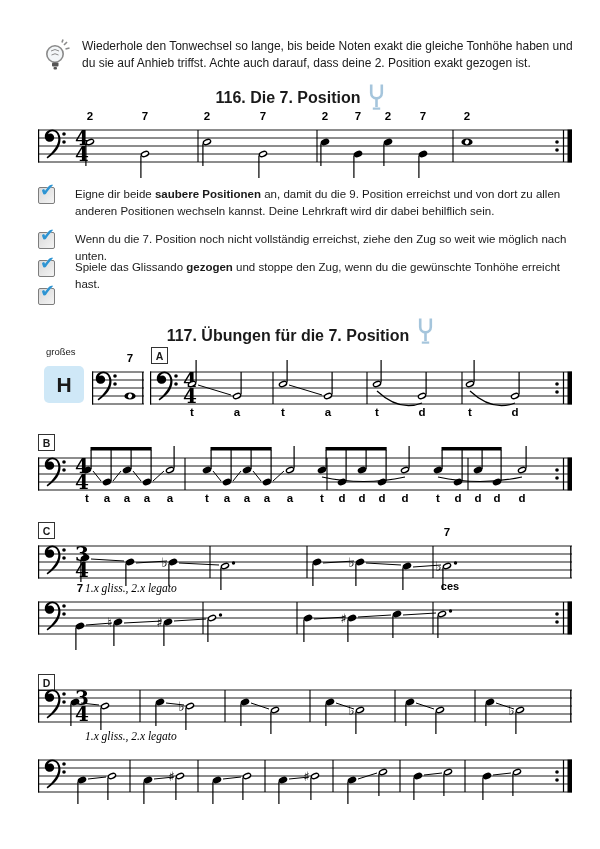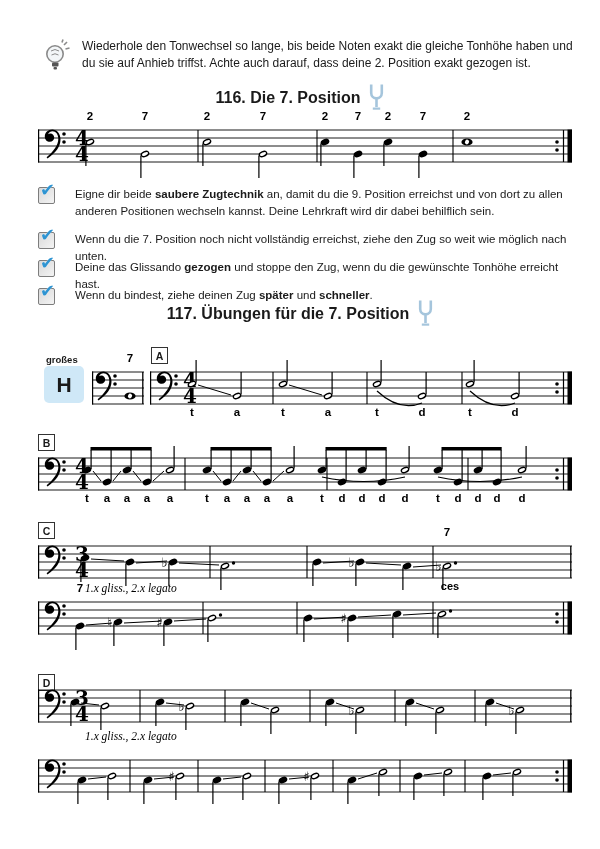--- a/index.html
+++ b/index.html
@@ -11,21 +11,21 @@
   .heading .ht{font-size:16px;font-weight:bold;}
   .check-row{left:38px;width:540px;display:flex;gap:20px;align-items:flex-start;}
   .check-text{font-size:11.5px;line-height:1.45;width:494px;}
   .bold{font-weight:bold;}
   .cb{position:relative;width:15px;height:15px;flex:0 0 15px;margin-top:1px;
       background:linear-gradient(135deg,#d8d8d8,#f4f4f4);border:1.5px solid #7d7d7d;border-radius:2px;}
   .cb .mark{position:absolute;left:1px;top:-9px;font-size:18px;color:#2e94d2;font-style:normal;
             text-shadow:0 0 1px #fff;}
   .letterbox{width:15px;height:15px;border:1.2px solid #333;display:flex;align-items:center;
              justify-content:center;font-size:10.5px;font-weight:bold;background:#fff;}
-  .grosses{left:46px;top:354px;font-size:9.5px;font-weight:bold;}
+  .grosses{left:46px;top:346px;font-size:9.5px;font-weight:normal;}
   .hbox{left:44px;top:366px;width:40px;height:37px;background:#cfe8f7;border-radius:5px;
         display:flex;align-items:center;justify-content:center;font-size:21px;font-weight:bold;}
   .pagenum{left:530px;top:850px;width:40px;text-align:right;font-size:11.5px;}
   .stave{position:absolute;}
   svg{display:block;overflow:visible;}
 </style>
 </head>
 <body>
 
 <span class="abs" style="left:42px;top:38px;">
@@ -53,42 +53,41 @@
         <line x1="3.8" y1="24.6" x2="11.2" y2="24.6" stroke-width="2.2"></line>
       </g>
     </svg>
   </span>
 </div>
 
 <div class="abs check-row" style="top:186px;">
   <span class="cb">
       <i class="mark">✔</i>
     </span>
-  <div class="check-text"><span>Eigne dir beide </span><span class="bold">saubere Zugtechnik</span><span> an, damit du die 9. Position erreichst und von dort zu allen anderen Positionen wechseln kannst. Deine Lehrkraft wird dir dabei behilflich sein.</span></div>
+  <div class="check-text"><span>Eigne dir beide </span><span class="bold">saubere Positionen</span><span> an, damit du die 9. Position erreichst und von dort zu allen anderen Positionen wechseln kannst. Deine Lehrkraft wird dir dabei behilflich sein.</span></div>
 </div>
 <div class="abs check-row" style="top:231px;">
   <span class="cb">
       <i class="mark">✔</i>
     </span>
   <div class="check-text"><span>Wenn du die 7. Position noch nicht vollständig erreichst, ziehe den Zug so weit wie möglich nach unten.</span></div>
 </div>
 <div class="abs check-row" style="top:259px;">
   <span class="cb">
       <i class="mark">✔</i>
     </span>
-  <div class="check-text"><span>Deine das Glissando </span><span class="bold">gezogen</span><span> und stoppe den Zug, wenn du die gewünschte Tonhöhe erreicht hast.</span></div>
+  <div class="check-text"><span>Spiele das Glissando </span><span class="bold">gezogen</span><span> und stoppe den Zug, wenn du die gewünschte Tonhöhe erreicht hast.</span></div>
 </div>
 <div class="abs check-row" style="top:287px;">
   <span class="cb">
       <i class="mark">✔</i>
     </span>
-  <div class="check-text"><span>Wenn du bindest, ziehe deinen Zug </span><span class="bold">später</span><span> und </span><span class="bold">schneller</span><span>.</span></div>
 </div>
 
-<div class="abs heading" style="top:300px;">
+<div class="abs heading" style="top:318px;align-items:flex-end;">
   <span class="ht">117. Übungen für die 7. Position</span>
   <span>
     <svg width="15" height="27" viewBox="0 0 15 27">
       <g stroke="#a5c5dc" stroke-width="2.6" fill="none">
         <path d="M2.2,0.5 V9 a5.3,5.3 0 0 0 10.6,0 V0.5"></path>
         <line x1="7.5" y1="14.3" x2="7.5" y2="23"></line>
         <line x1="3.8" y1="24.6" x2="11.2" y2="24.6" stroke-width="2.2"></line>
       </g>
     </svg>
   </span>

